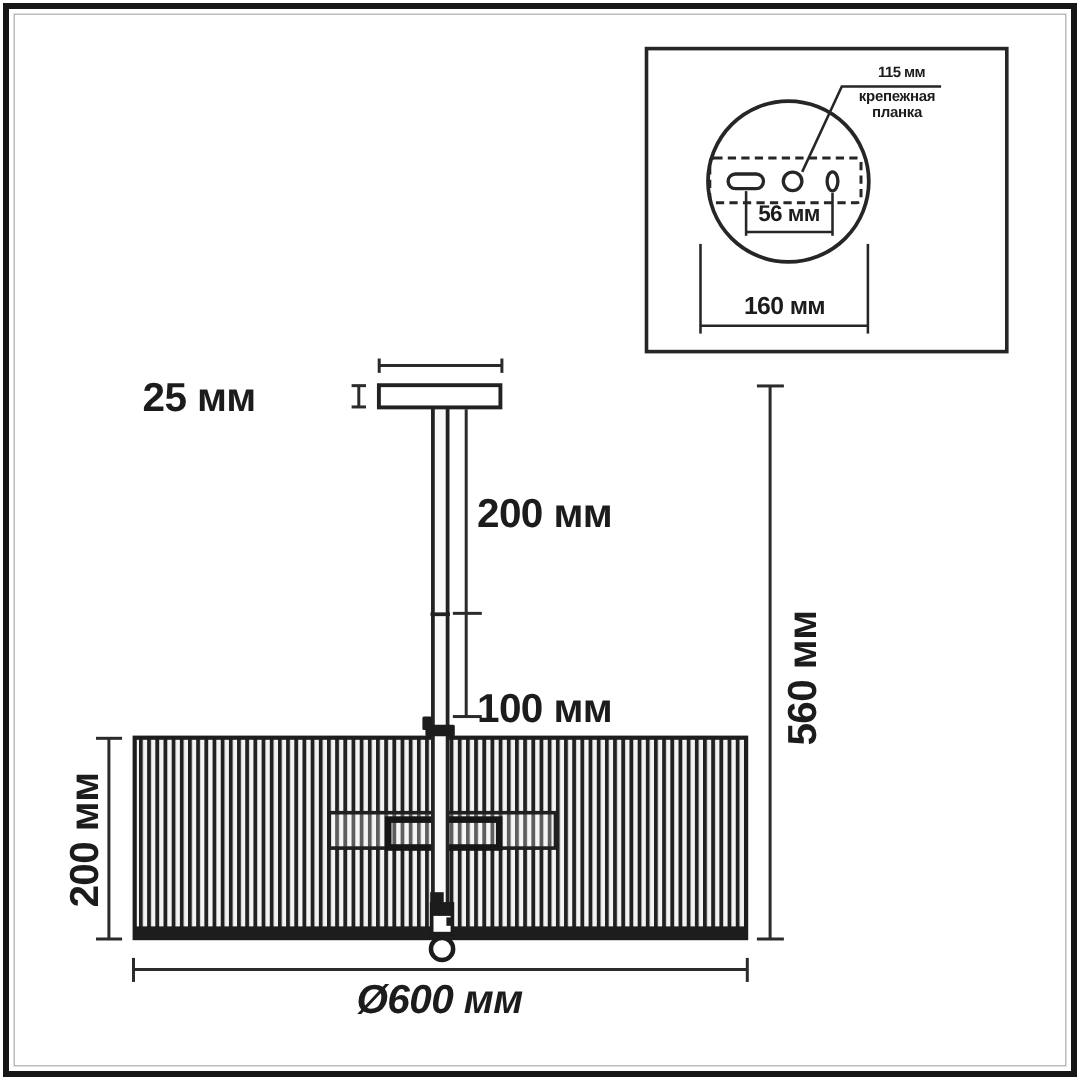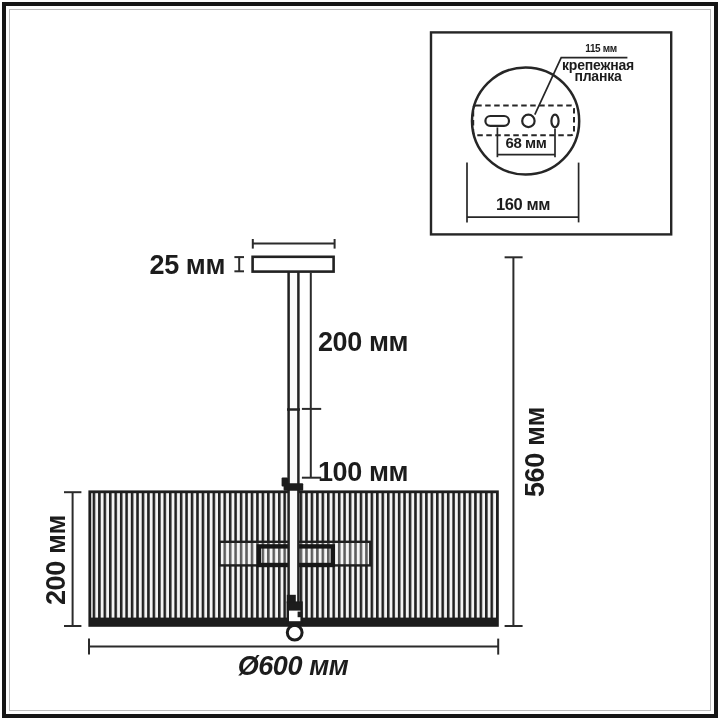--- a/index.html
+++ b/index.html
@@ -5,23 +5,23 @@
   html,body{margin:0;padding:0;background:#ffffff;}
   .stage{position:relative;width:720px;height:720px;background:#ffffff;overflow:hidden;
          font-family:"Liberation Sans", sans-serif;}
   .frame{position:absolute;inset:2px;border:4px solid #161616;pointer-events:none;z-index:5;}
   .frame-inner{position:absolute;inset:9px;border:1px solid #bdbdbd;pointer-events:none;z-index:5;}
   svg.draw{position:absolute;left:0;top:0;z-index:1;}
   .dim{position:absolute;z-index:3;font-weight:600;color:#1c1c1c;letter-spacing:-0.4px;
        white-space:nowrap;}
   .dim-main{font-size:27px;line-height:30px;}
   .ctr{text-align:center;}
-  .rgt{text-align:right;}
+  .rgt{text-align:left;}
   .rot{transform:rotate(-90deg);transform-origin:center center;}
-  .cap{font-size:14px;line-height:10.5px;letter-spacing:-0.2px;}
+  .cap{font-size:10px;line-height:10.5px;letter-spacing:-0.2px;}
   .cap span{display:block;text-align:center;}
 </style>
 </head>
 <body>
 
 <div class="stage">
   <div class="frame"></div>
   <div class="frame-inner"></div>
 
   <svg class="draw" width="720" height="720" viewBox="0 0 720 720">
@@ -134,16 +134,16 @@
 
   <div class="dim dim-main ctr" style="left:168px;top:651px;width:250px;font-style:italic;">Ø600 мм</div>
 
   <div class="dim ctr" style="left:551px;top:41px;width:100px;font-size:10px;line-height:15px;">115 мм</div>
 
   <div class="dim cap" style="left:548px;top:60px;width:100px;">
     <span>крепежная</span>
     <span>планка</span>
   </div>
 
-  <div class="dim ctr" style="left:476px;top:135px;width:100px;font-size:15px;line-height:16px;">68 мм</div>
+  <div class="dim ctr" style="left:476px;top:135px;width:100px;font-size:15px;line-height:16px;">56 мм</div>
 
   <div class="dim ctr" style="left:463px;top:195px;width:120px;font-size:16.5px;line-height:18px;">160 мм</div>
 </div>
 
 </body></html>

